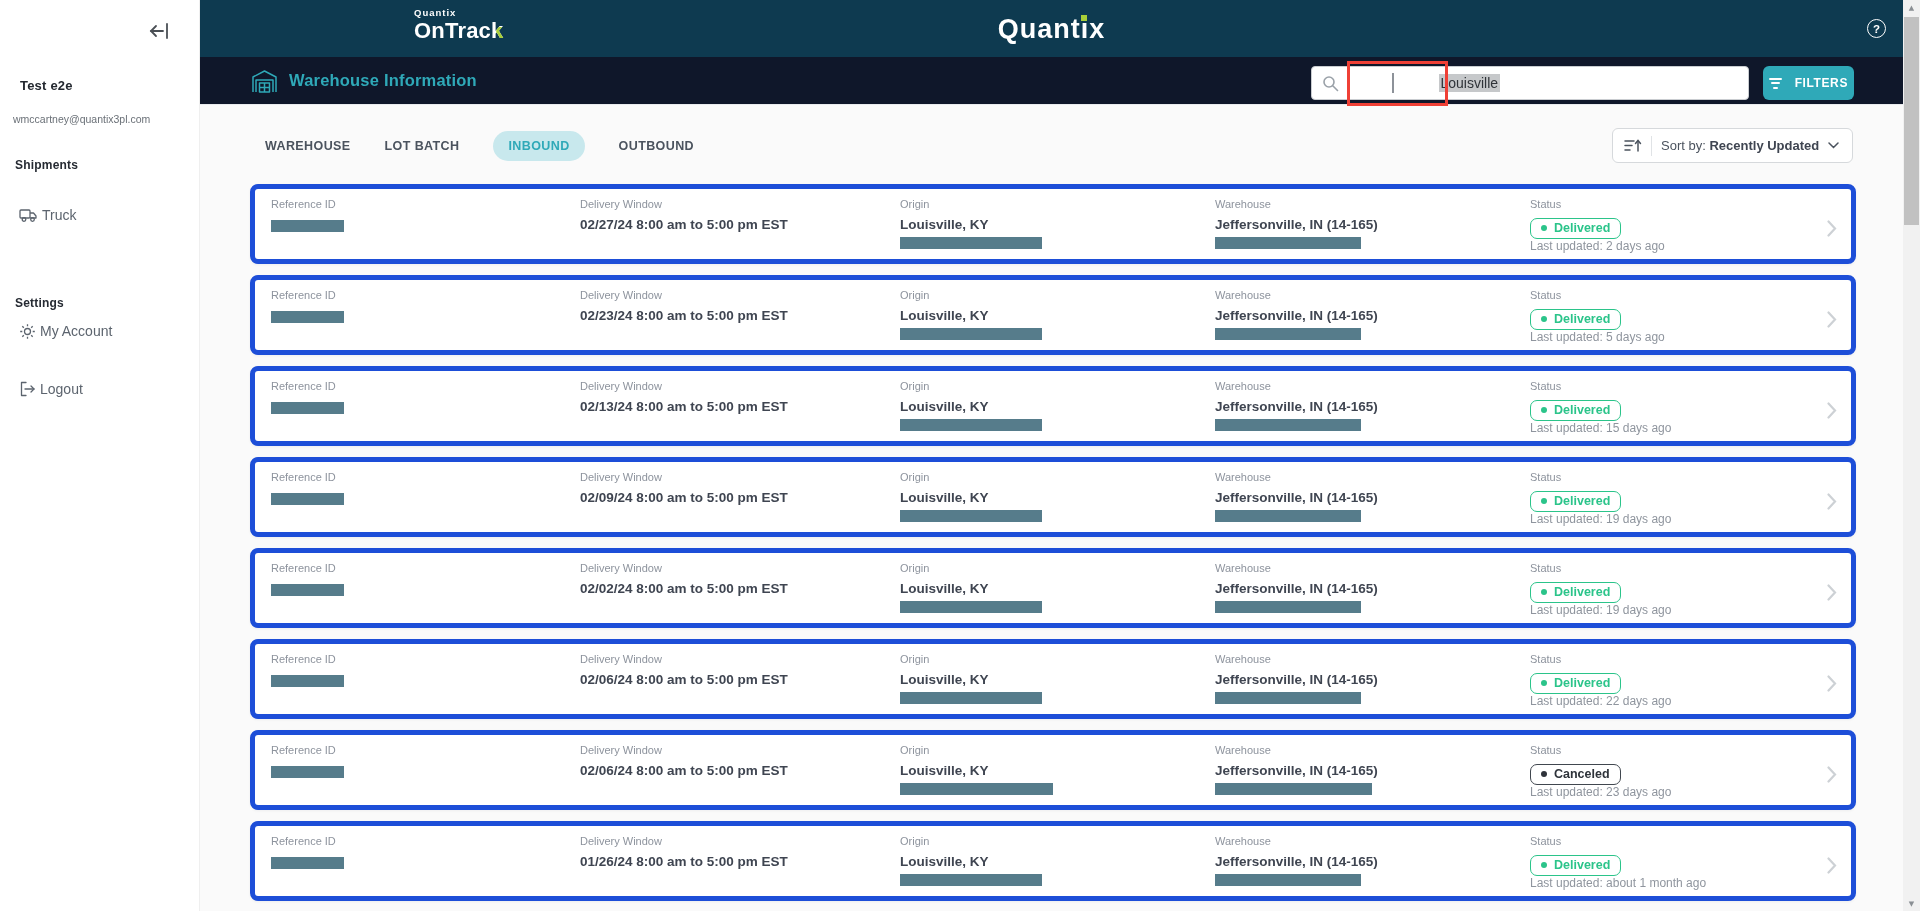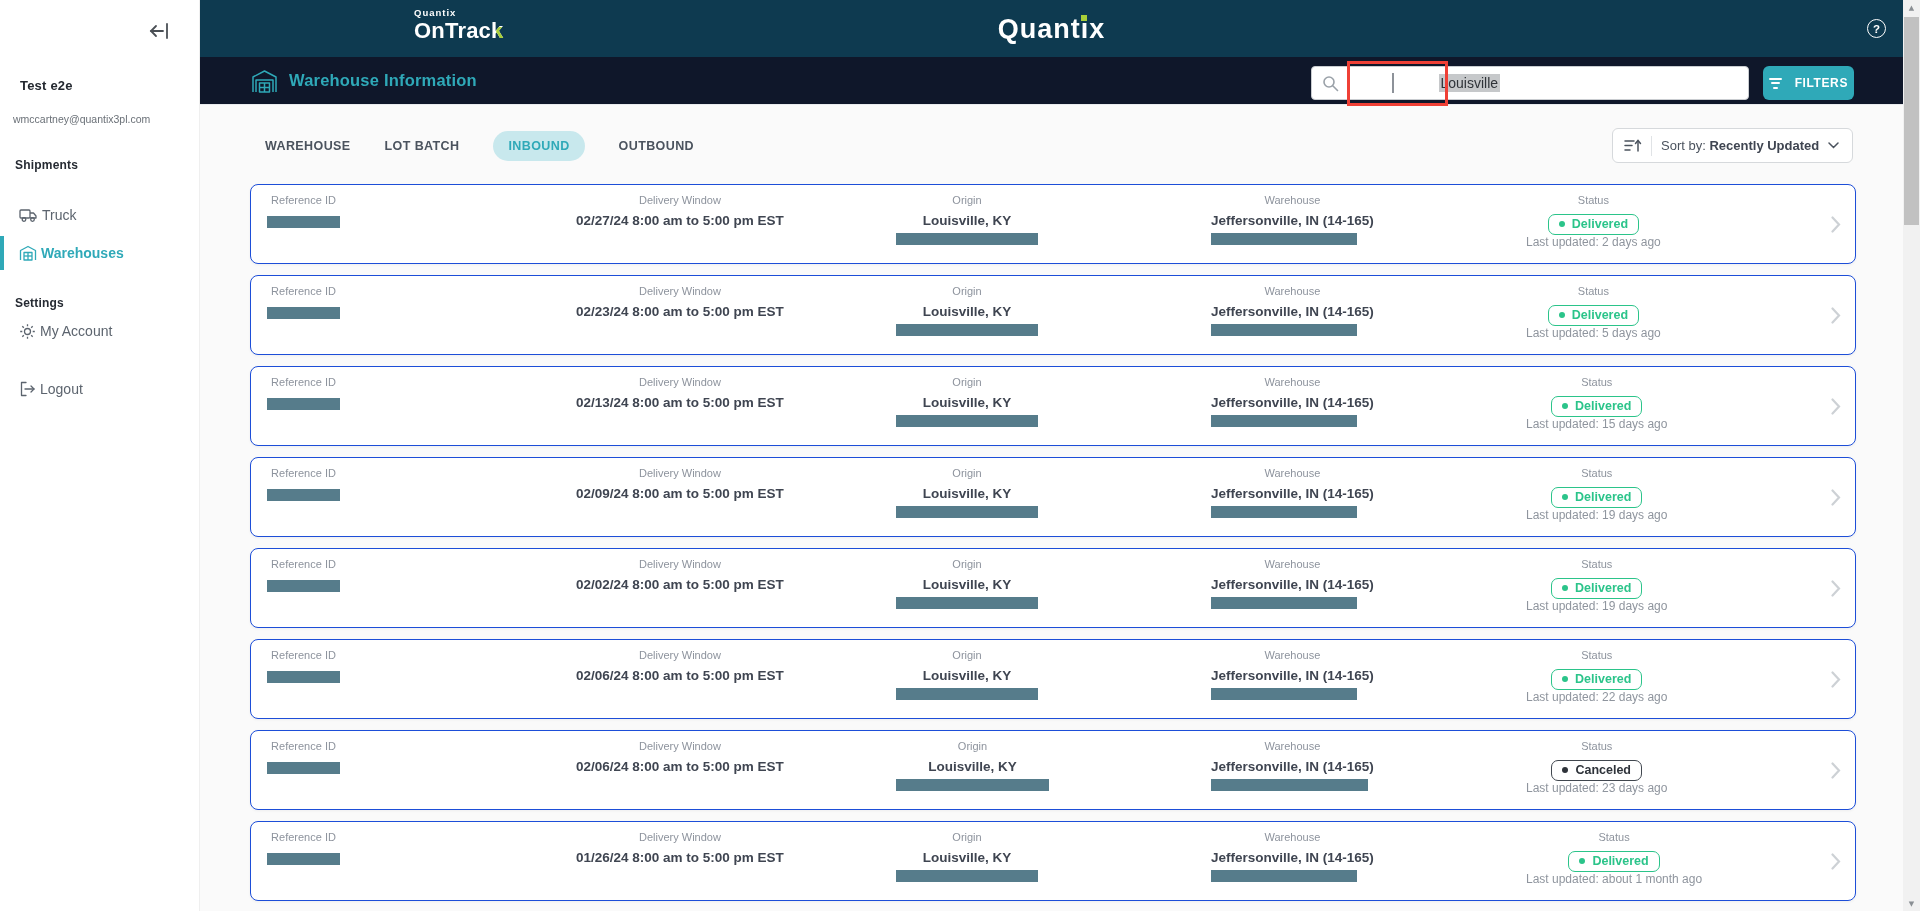--- a/index.html
+++ b/index.html
@@ -58,21 +58,21 @@
   .tabs { position:absolute; left:265px; top:129px; height:33px; display:flex; align-items:center; gap:34px; z-index:1; }
   .tab { font-size:12.5px; font-weight:bold; letter-spacing:.4px; color:#4b535e; cursor:pointer; padding:8px 0; }
   .tab.active { background:var(--tab_pill_bg,#c8e8ed); color:var(--accent,#2fa9b8); border-radius:17px; padding:8px 15px; }
   .sort-box { position:absolute; left:1612px; top:128px; width:241px; height:35px; background:#fff; border:1px solid #d6d9dc; border-radius:6px; display:flex; align-items:center; padding:0 11px; gap:9px; cursor:pointer; z-index:1; }
   .sort-divider { width:1px; height:20px; background:#e0e3e6; }
   .sort-text { font-size:13px; color:#4b535e; white-space:nowrap; }
   .sort-text b { color:#3f4551; }
 
   
   .list { position:absolute; left:250px; top:184px; width:1606px; z-index:1; }
-  .card { position:relative; width:1606px; height:80px; background:#fff; border:1px solid #1d4ed8; border-radius:8px; box-shadow:0 1px 3px rgba(16,24,40,.05); margin-bottom:11px; cursor:pointer;text-align:center; }
+  .card { position:relative; width:1606px; height:80px; background:#fff; border:5px solid #1d4ed8; border-radius:8px; box-shadow:0 1px 3px rgba(16,24,40,.05); margin-bottom:11px; cursor:pointer; }
   .col { position:absolute; top:9px; }
   .col-ref { left:16px; } .col-dw { left:325px; } .col-origin { left:645px; } .col-wh { left:960px; } .col-status { left:1275px; }
   .lbl { font-size:11px; color:#8d939d; margin-bottom:7px; }
   .val { font-size:13.5px; font-weight:bold; color:#3f4551; margin-bottom:5px; white-space:nowrap; }
   .redact { height:12px; background:var(--redacted_bar,#567c8b); }
   .col-ref .redact { margin-top:10px; height:12px; }
   .badge { display:inline-flex; align-items:center; gap:7px; border:1.5px solid; border-radius:7px; padding:2.5px 10px; font-size:12.5px; font-weight:bold; background:#fff; }
   .badge .dot { width:6px; height:6px; border-radius:50%; background:currentColor; }
   .badge.delivered { border-color:var(--delivered_green,#2bc48a); color:var(--delivered_green,#2bc48a); }
   .badge.canceled  { border-color:var(--canceled_dark,#41474f); color:#2e333a; }
@@ -104,30 +104,20 @@
   <div class="side-item item-truck">
     <svg width="19" height="15" viewBox="0 0 19 15" fill="none" stroke="#5c646e" stroke-width="1.3" stroke-linejoin="round">
       <rect x="1" y="2" width="10" height="8" rx="1"></rect>
         <path d="M11 5h3.5L17 8v2h-6"></path>
         <circle cx="5" cy="11.5" r="1.8"></circle>
         <circle cx="13.5" cy="11.5" r="1.8"></circle>
     </svg>
     <span class="lbl-side">Truck</span>
   </div>
 
-  <div class="side-item item-warehouses active">
-    <span class="active-bar"></span>
-    <svg width="18" height="16" viewBox="0 0 18 16" fill="none" stroke="#2fa9b8" stroke-width="1.3" stroke-linejoin="round">
-      <path d="M1.5 15V5.5L9 1.5l7.5 4V15"></path>
-        <rect x="5" y="7.5" width="8" height="7.5"></rect>
-        <line x1="9" y1="7.5" x2="9" y2="15"></line>
-        <line x1="5" y1="11" x2="13" y2="11"></line>
-    </svg>
-    <span class="lbl-side">Warehouses</span>
-  </div>
 
   <div class="side-heading h-settings">Settings</div>
 
   <div class="side-item item-account">
     <svg width="17" height="17" viewBox="0 0 17 17" fill="none" stroke="#5c646e" stroke-width="1.3">
       <circle cx="8.5" cy="8.5" r="3"></circle>
       <path d="M8.5 1.2v2.1M8.5 13.7v2.1M1.2 8.5h2.1M13.7 8.5h2.1M3.3 3.3l1.5 1.5M12.2 12.2l1.5 1.5M13.7 3.3l-1.5 1.5M4.8 12.2l-1.5 1.5"></path>
     </svg>
     <span class="lbl-side">My Account</span>
   </div>

